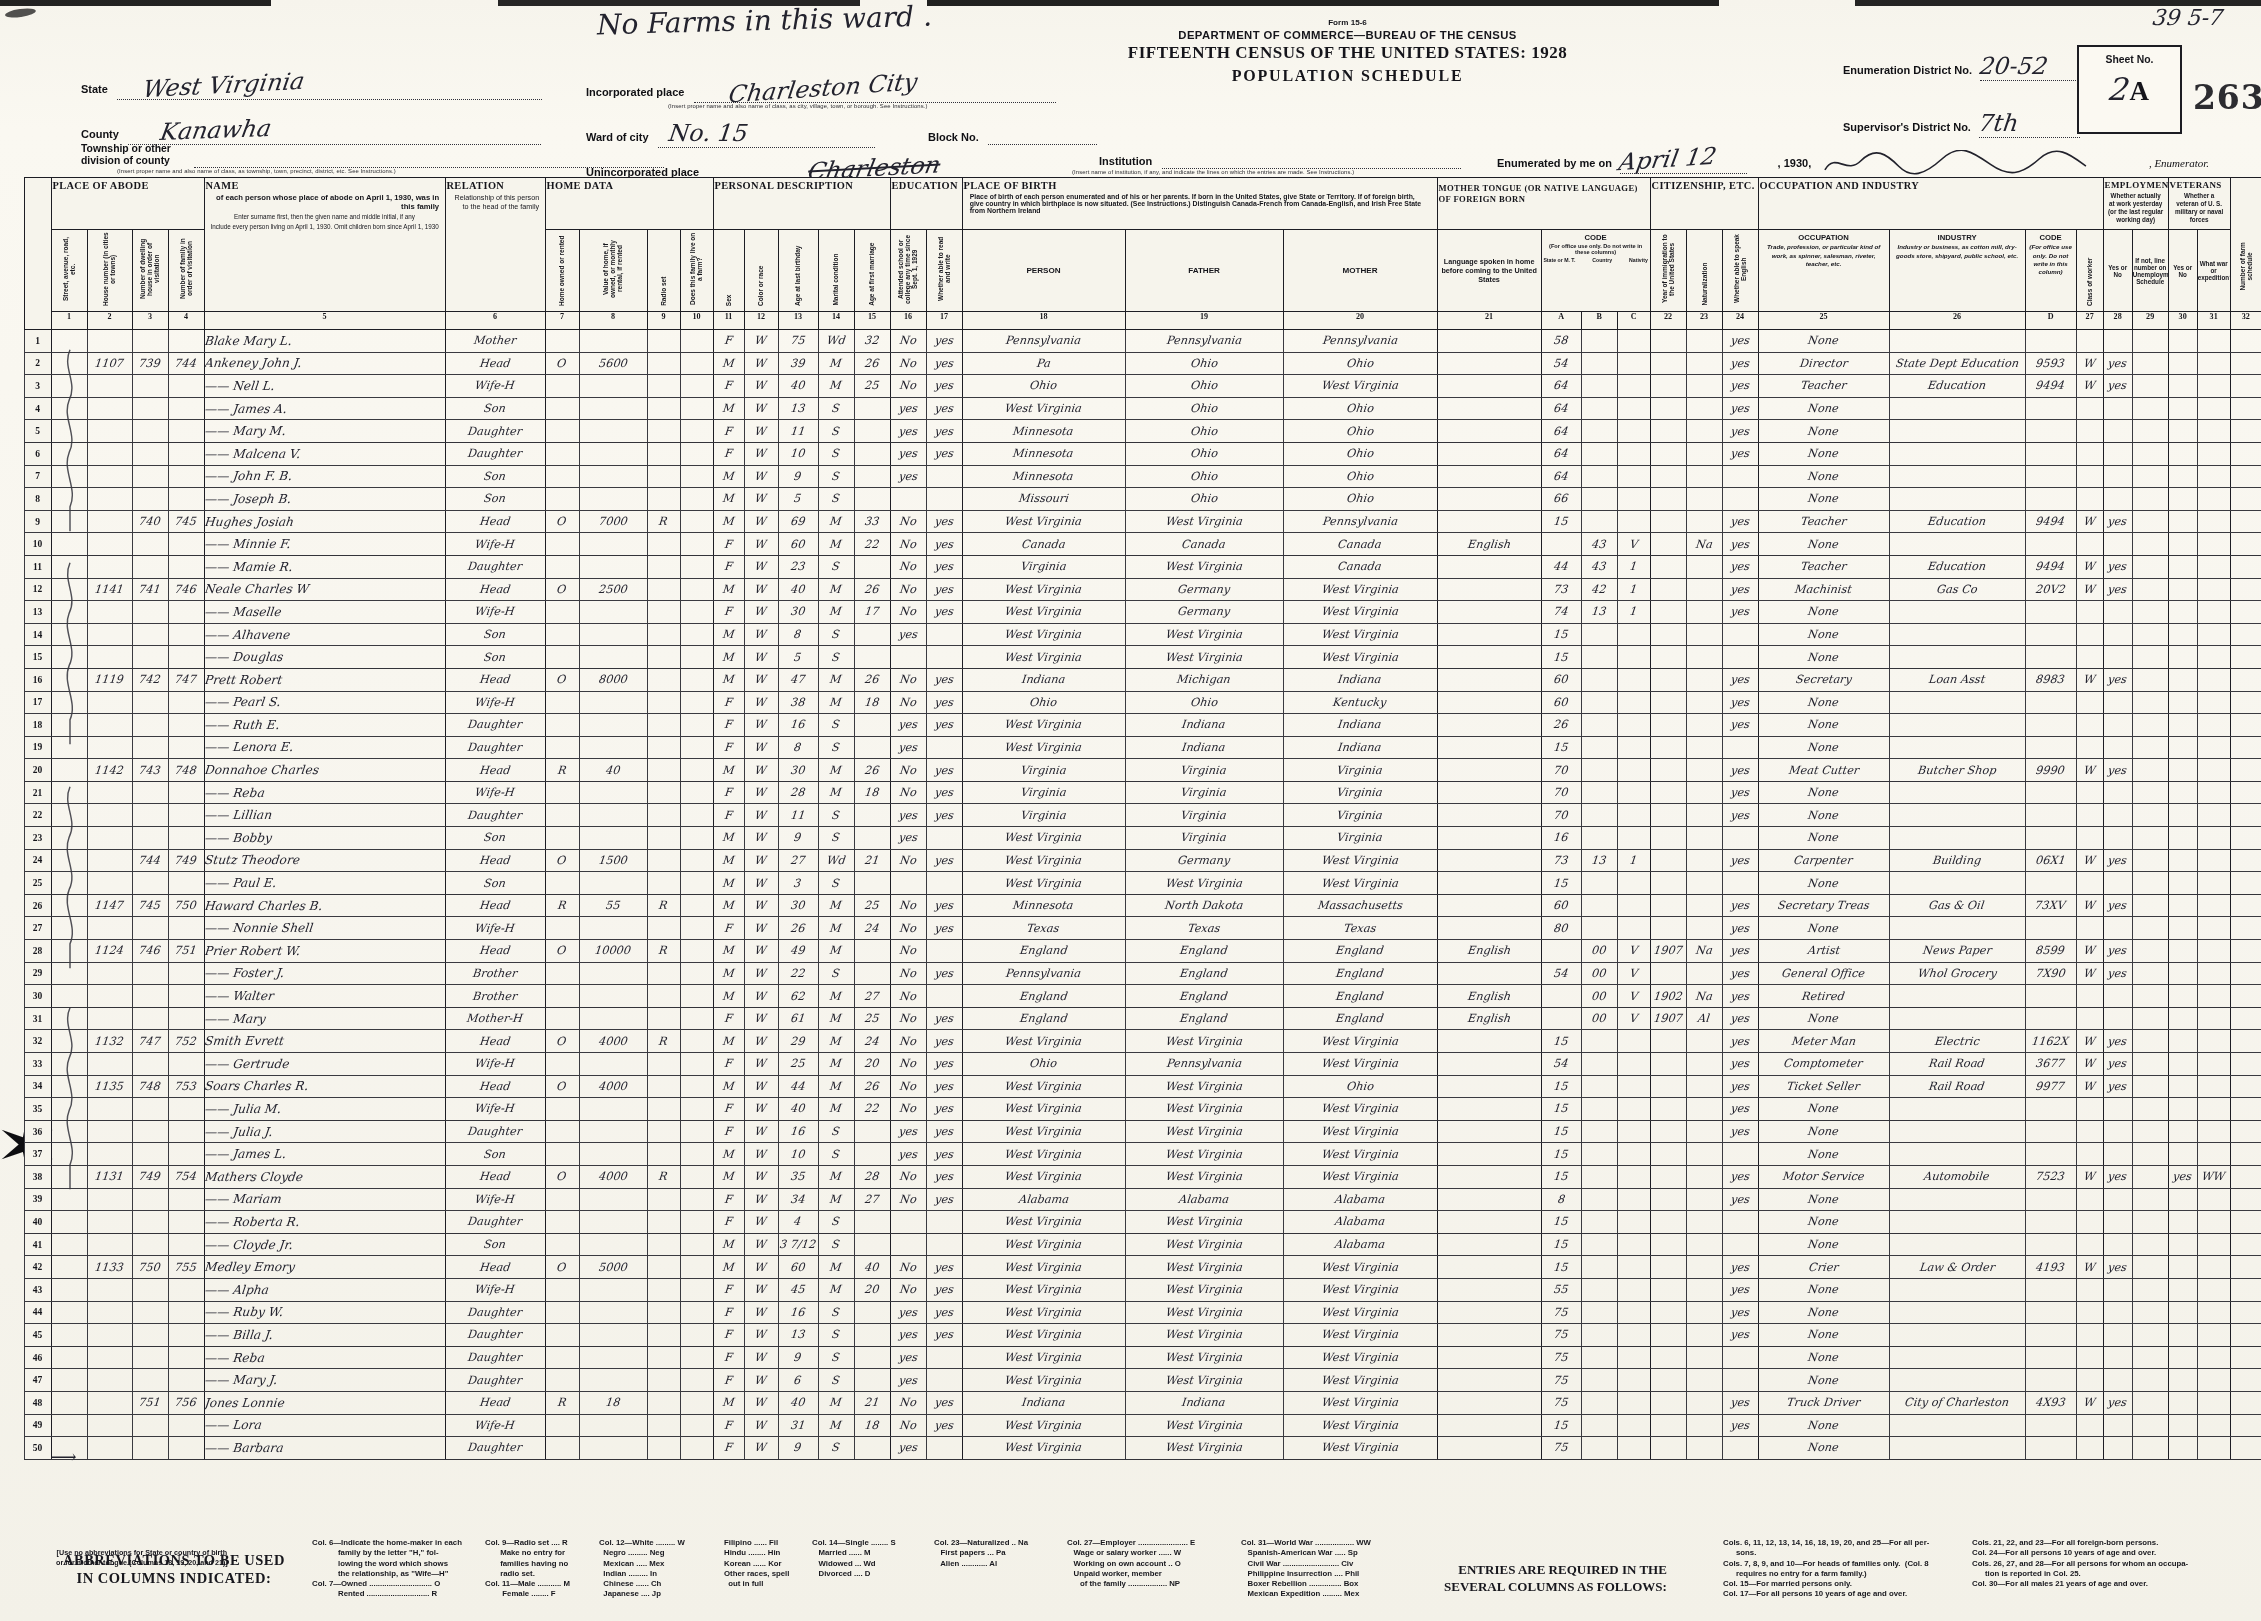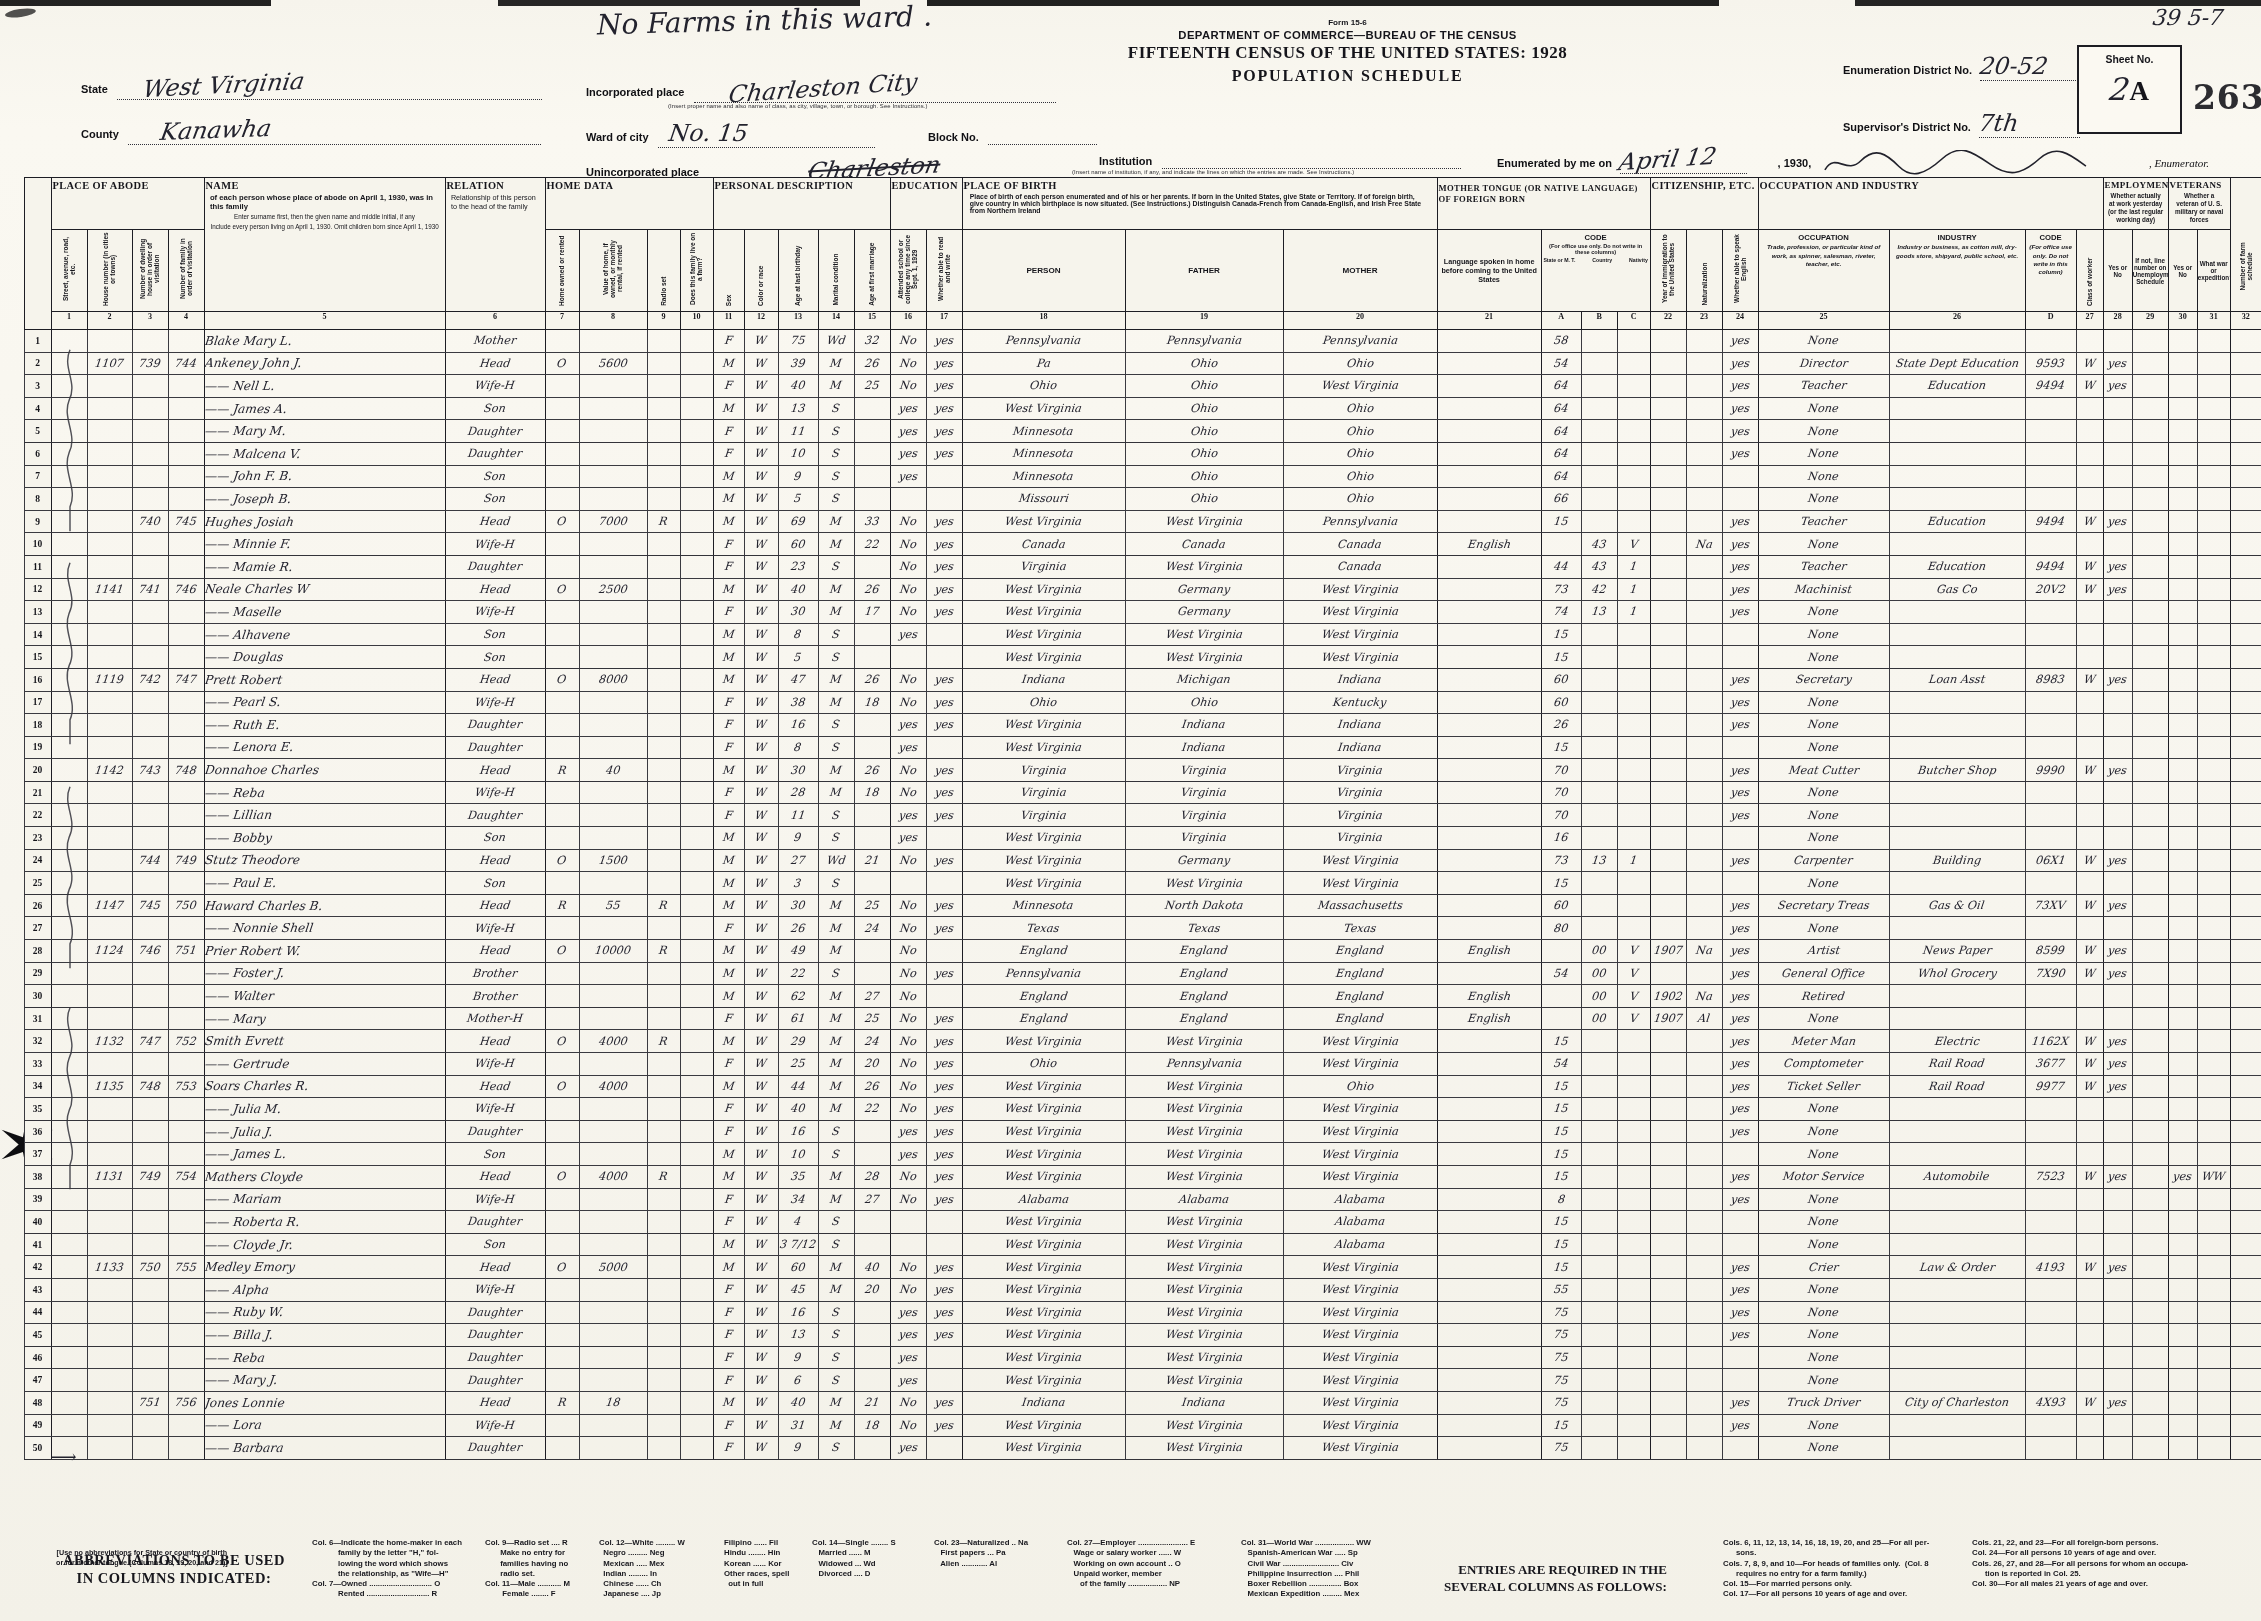--- a/index.html
+++ b/index.html
@@ -34,21 +34,21 @@
   .sheetbox .vl .hw{font-size:31px;font-weight:normal;}
   .stamp{position:absolute;left:2193px;top:78px;font-family:"DejaVu Serif",serif;font-weight:bold;font-size:33px;color:#2c2c30;letter-spacing:0.9px;}
   .corner{position:absolute;left:2153px;top:5.4px;font-size:22px;}
 
   
   table.census{position:absolute;left:23.5px;top:177px;width:2229px;border-collapse:collapse;table-layout:fixed;
     border:1.8px solid #1d1d24;background:transparent;}
   table.census th,table.census td{border:0.9px solid #3a3a40;padding:0;overflow:hidden;box-sizing:border-box;}
   thead th{background:#f6f4ec;border:0.9px solid #1d1d24 !important;vertical-align:top;}
   .gt{font-weight:bold;font-size:10.4px;letter-spacing:0.4px;text-align:left;padding:1.8px 0.9px;font-family:Liberation Serif, serif;}
-  .d1{font-size:7.7px;font-weight:bold;padding:0.9px 5.4px;text-align:left;}
+  .d1{font-size:7.7px;font-weight:bold;padding:0.9px 5.4px;text-align:right;}
   .d2{font-size:6.3px;font-weight:normal;padding:0.9px 3.6px;text-align:center;line-height:1.25;}
   .birthd{font-size:6.9px;font-weight:bold;text-align:left;padding:0.9px 7.2px;}
   .mtt{font-size:8.6px;line-height:1.2;padding-top:5.4px;}
   .vert{vertical-align:bottom;}
   .vert span{writing-mode:vertical-rl;transform:rotate(180deg);display:inline-block;
     font-size:6.5px;font-weight:bold;line-height:1.1;max-height:78px;padding:1.8px 0;}
   .bsub{font-size:8.1px;font-weight:bold;text-align:center;vertical-align:middle;}
   .mlang{vertical-align:middle;}
   .mlang .d2{font-size:7.2px;font-weight:bold;}
   .mcode .ct{font-weight:bold;font-size:7.7px;text-align:center;padding-top:2.7px;}
@@ -92,20 +92,25 @@
 
   <div class="topnote hw">No Farms in this ward .</div>
 
   <div class="abs" style="left:54px;top:71px;width:507px;">
     <span class="fld-label">State</span>
     <span class="uline" style="display:inline-block;width:425px;margin-left:5.4px;"><span class="hw big" style="margin-left:27px;transform:skewX(-12deg) rotate(-3deg);">West Virginia</span></span>
   </div>
   <div class="abs" style="left:54px;top:116px;width:507px;">
     <span class="fld-label">County</span>
     <span class="uline" style="display:inline-block;width:413px;margin-left:5.4px;"><span class="hw big" style="margin-left:33px;transform:skewX(-12deg) rotate(-2deg);">Kanawha</span></span>
+  </div>
+  <div class="abs" style="left:54px;top:143px;width:615px;">
+    <span class="fld-label" style="display:inline-block;width:109px;line-height:1.15;font-size:10.4px;">Township or other division of county</span>
+    <span class="uline" style="display:inline-block;width:470px;">&nbsp;</span>
+    <div class="fld-note" style="margin-left:63px;">(Insert proper name and also name of class, as township, town, precinct, district, etc.   See Instructions.)</div>
   </div>
 
   <div class="abs" style="left:559px;top:74px;width:507px;">
     <span class="fld-label">Incorporated place</span>
     <span class="uline" style="display:inline-block;width:362px;margin-left:5.4px;"><span class="hw big" style="margin-left:36px;transform:skewX(-12deg) rotate(-4deg);">Charleston City</span></span>
     <div class="fld-note" style="margin-left:109px;">(Insert proper name and also name of class, as city, village, town, or borough.   See Instructions.)</div>
   </div>
   <div class="abs" style="left:559px;top:119px;">
     <span class="fld-label">Ward of city</span>
     <span class="uline" style="display:inline-block;width:217px;margin-left:5.4px;"><span class="hw big" style="margin-left:11px;">No. 15</span></span>

